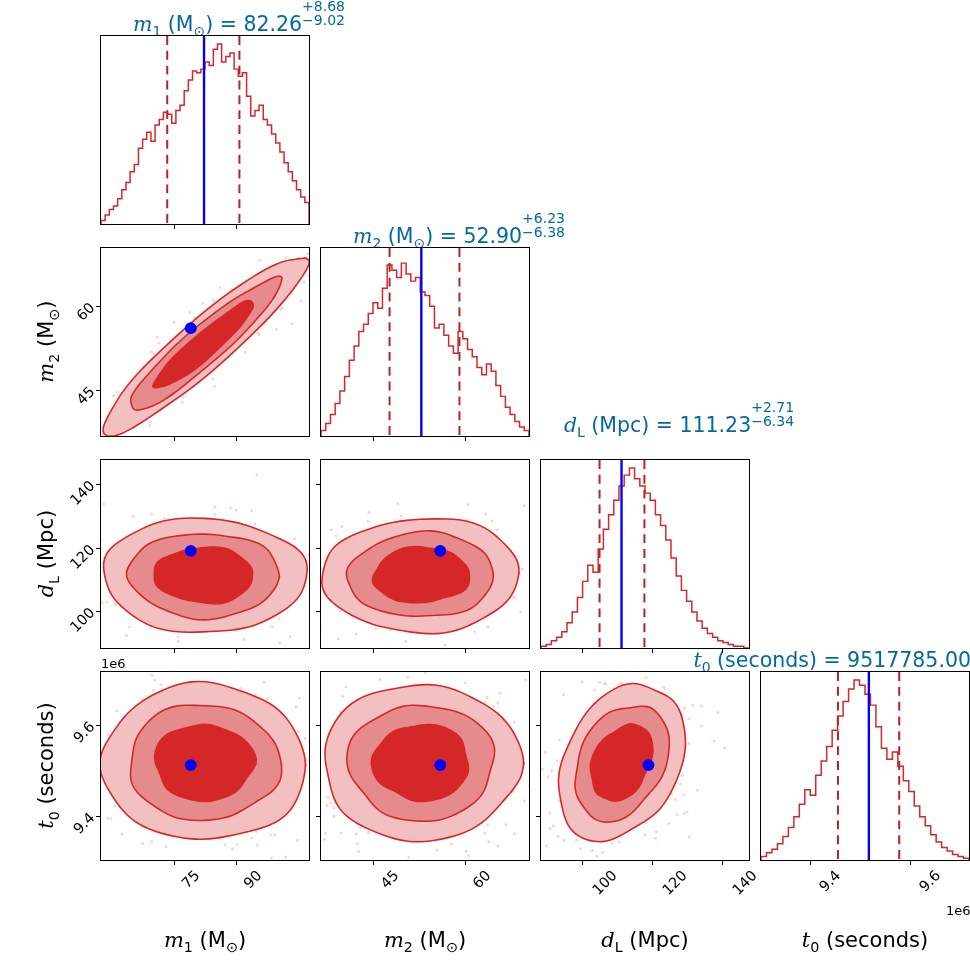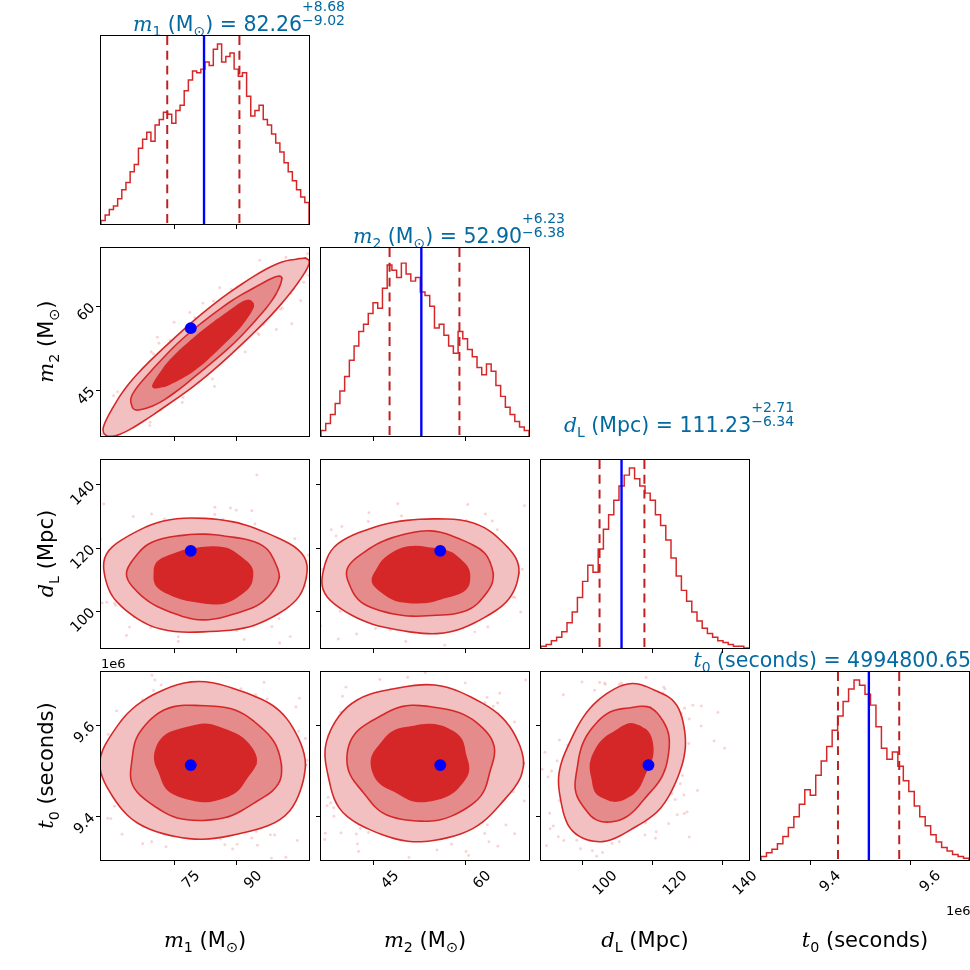--- a/index.html
+++ b/index.html
@@ -22,21 +22,21 @@
   .expo{position:absolute;font-size:13px;white-space:nowrap;}
   sub{font-size:0.68em;}
 </style>
 </head>
 <body>
 
 <div id="figure">
     <div class="ttl" style="left: 205px; top: 5px; transform: translateX(-50%);"><span><span class="var">m</span><sub>1</sub> (M<sub>⊙</sub>)</span><span> = </span><span>82.26</span><span class="supwrap"><span class="sup"><b>+8.68</b><b>−9.02</b></span></span></div>
     <div class="ttl" style="left: 425px; top: 217px; transform: translateX(-50%);"><span><span class="var">m</span><sub>2</sub> (M<sub>⊙</sub>)</span><span> = </span><span>52.90</span><span class="supwrap"><span class="sup"><b>+6.23</b><b>−6.38</b></span></span></div>
     <div class="ttl" style="left: 645px; top: 406px; transform: translateX(-50%);"><span><span class="var">d</span><sub>L</sub> (Mpc)</span><span> = </span><span>111.23</span><span class="supwrap"><span class="sup"><b>+2.71</b><b>−6.34</b></span></span></div>
-    <div class="ttl" style="left: 813px; top: 641px; transform: translateX(-50%);"><span><span class="var">t</span><sub>0</sub> (seconds)</span><span> = </span><span>4994800.65</span><span class="supwrap"><span class="sup"><b>+61</b><b>−62</b></span></span></div>
+    <div class="ttl" style="left: 813px; top: 641px; transform: translateX(-50%);"><span><span class="var">t</span><sub>0</sub> (seconds)</span><span> = </span><span>9517785.00</span><span class="supwrap"><span class="sup"><b>+61</b><b>−62</b></span></span></div>
     <div class="panel" style="left: 100px; top: 35px; width: 210px; height: 190px;">
       <svg viewBox="0 0 210 190" preserveAspectRatio="none">
         <path d="M 0 190 L 0.00 186.36 L 4.20 186.36 L 4.20 180.90 L 8.40 180.90 L 8.40 175.44 L 12.60 175.44 L 12.60 171.80 L 16.80 171.80 L 16.80 164.52 L 21.00 164.52 L 21.00 155.42 L 25.20 155.42 L 25.20 148.14 L 29.40 148.14 L 29.40 137.22 L 33.60 137.22 L 33.60 129.94 L 37.80 129.94 L 37.80 113.56 L 42.00 113.56 L 42.00 104.46 L 46.20 104.46 L 46.20 97.18 L 50.40 97.18 L 50.40 106.28 L 54.60 106.28 L 54.60 89.90 L 58.80 89.90 L 58.80 84.44 L 63.00 84.44 L 63.00 77.16 L 67.20 77.16 L 67.20 78.98 L 71.40 78.98 L 71.40 88.08 L 75.60 88.08 L 75.60 75.34 L 79.80 75.34 L 79.80 69.88 L 84.00 69.88 L 84.00 55.32 L 88.20 55.32 L 88.20 44.40 L 92.40 44.40 L 92.40 35.30 L 96.60 35.30 L 96.60 37.12 L 100.80 37.12 L 100.80 33.48 L 105.00 33.48 L 105.00 26.20 L 109.20 26.20 L 109.20 29.84 L 113.40 29.84 L 113.40 13.46 L 117.60 13.46 L 117.60 8.00 L 121.80 8.00 L 121.80 26.20 L 126.00 26.20 L 126.00 20.74 L 130.20 20.74 L 130.20 17.10 L 134.40 17.10 L 134.40 33.48 L 138.60 33.48 L 138.60 40.76 L 142.80 40.76 L 142.80 37.12 L 147.00 37.12 L 147.00 60.78 L 151.20 60.78 L 151.20 80.80 L 155.40 80.80 L 155.40 75.34 L 159.60 75.34 L 159.60 69.88 L 163.80 69.88 L 163.80 84.44 L 168.00 84.44 L 168.00 89.90 L 172.20 89.90 L 172.20 99.00 L 176.40 99.00 L 176.40 108.10 L 180.60 108.10 L 180.60 117.20 L 184.80 117.20 L 184.80 128.12 L 189.00 128.12 L 189.00 137.22 L 193.20 137.22 L 193.20 146.32 L 197.40 146.32 L 197.40 155.42 L 201.60 155.42 L 201.60 162.70 L 205.80 162.70 L 205.80 168.16 L 210.00 168.16 L 210 190" fill="none" stroke="#d62728" stroke-width="1.5" stroke-linejoin="miter"></path>
         <line x1="66.8705882352941" y1="0" x2="66.8705882352941" y2="190" stroke="#c01f1f" stroke-width="2" stroke-dasharray="9,6"></line>
         <line x1="139.75294117647059" y1="0" x2="139.75294117647059" y2="190" stroke="#c01f1f" stroke-width="2" stroke-dasharray="9,6"></line>
         <line x1="104.01176470588237" y1="0" x2="104.01176470588237" y2="190" stroke="#0000ff" stroke-width="2.4"></line>
       </svg>
     </div>
     <div class="panel" style="left: 320px; top: 247px; width: 210px; height: 190px;">
       <svg viewBox="0 0 210 190" preserveAspectRatio="none">

